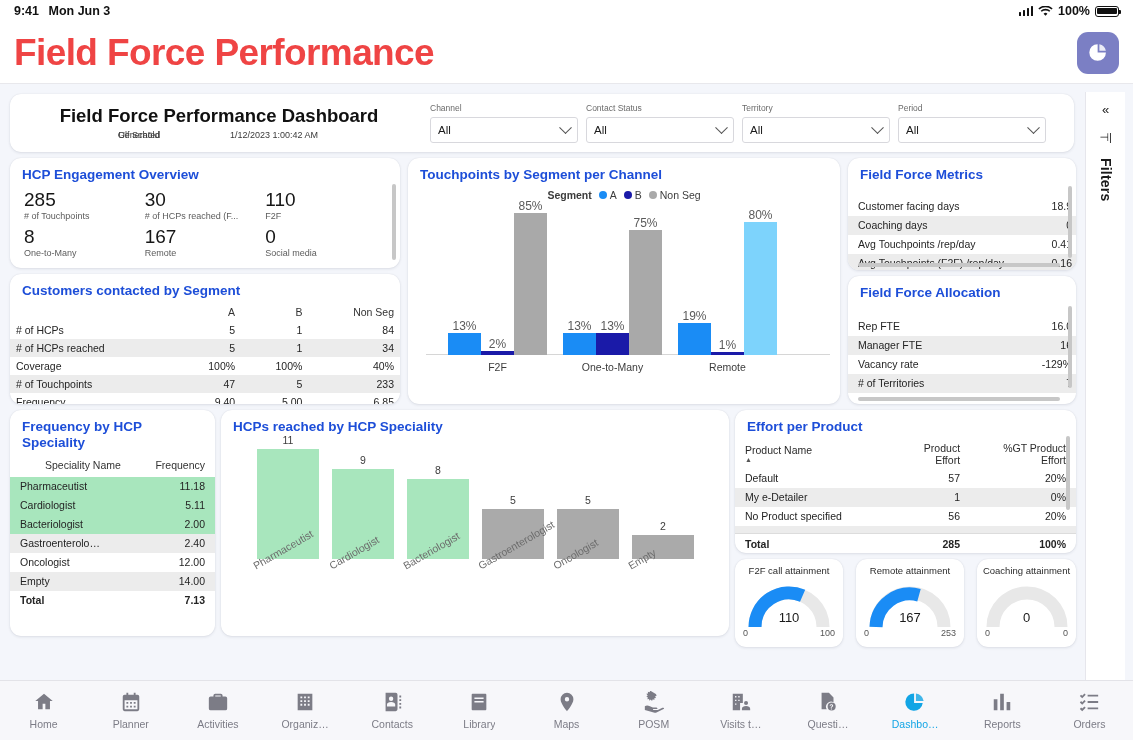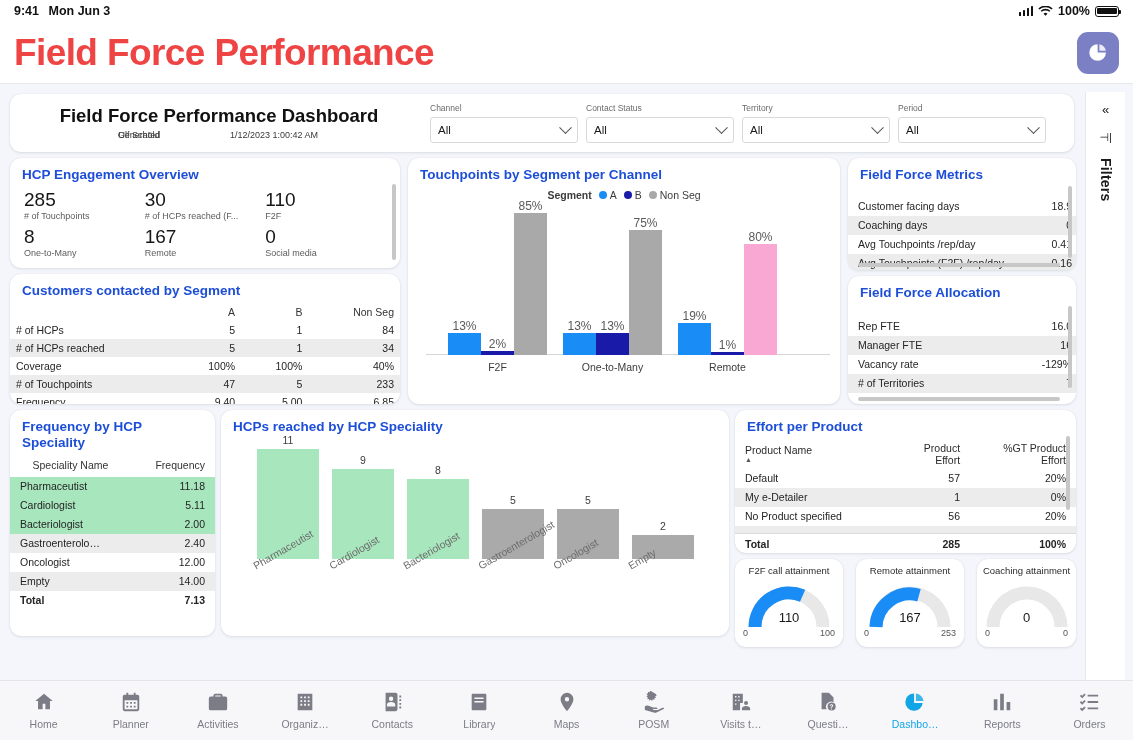--- a/index.html
+++ b/index.html
@@ -126,21 +126,21 @@
   #alloc   { left:840px; top:184px; width:228px; height:128px; }
   .mt { width:100%; border-collapse:collapse; font-size:10.5px; color:#242424; }
   .mt td { padding:3.5px 10px; }
   .mt td.v { text-align:right; padding-right:4px; }
   .hscroll { position:absolute; left:10px; right:16px; bottom:3px; height:4px;
              background:#c7c7c7; border-radius:2px; }
 
   
   #freq { left:2px; top:318px; width:205px; height:226px; }
   .ft { width:100%; border-collapse:collapse; font-size:10.5px; }
-  .ft th { font-weight:400; color:#333; padding:4px 10px 6px 10px; text-align:center; font-size:10.5px;}
+  .ft th { font-weight:400; color:#333; padding:4px 10px 6px 10px; text-align:right; font-size:10.5px;}
   .ft th.r { text-align:right; }
   .ft td { padding:3.5px 10px; color:#242424; }
   .ft td.r { text-align:right; }
   .ft tr.green td { background:#a8e6bd; }
   .ft tr.gray td { background:#ececec; }
   .ft tr.tot td { font-weight:700; }
 
   
   #spec { left:213px; top:318px; width:508px; height:226px; }
   .sbars { position:relative; height:180px; margin-top:2px; }
@@ -396,21 +396,21 @@
       </div>
       <div class="xlab" style="left:155px;width:99px">One-to-Many</div>
 
       <div class="grp" style="left:270px">
         <div class="bar" style="width:33px;height:32px;background:#1a8cf5">
           <span class="v">19%</span>
         </div>
         <div class="bar" style="width:33px;height:3px;background:#1a1aa8">
           <span class="v">1%</span>
         </div>
-        <div class="bar" style="width:33px;height:111px;background:#f9a8d4">
+        <div class="bar" style="width:33px;height:133px;background:#7dd3fc">
           <span class="v">80%</span>
         </div>
       </div>
       <div class="xlab" style="left:270px;width:99px">Remote</div>
     </div>
   </div>
 
   <div class="card" id="metrics">
     <div class="card-title">Field Force Metrics</div>
     <table class="mt" style="margin-top:10px">

